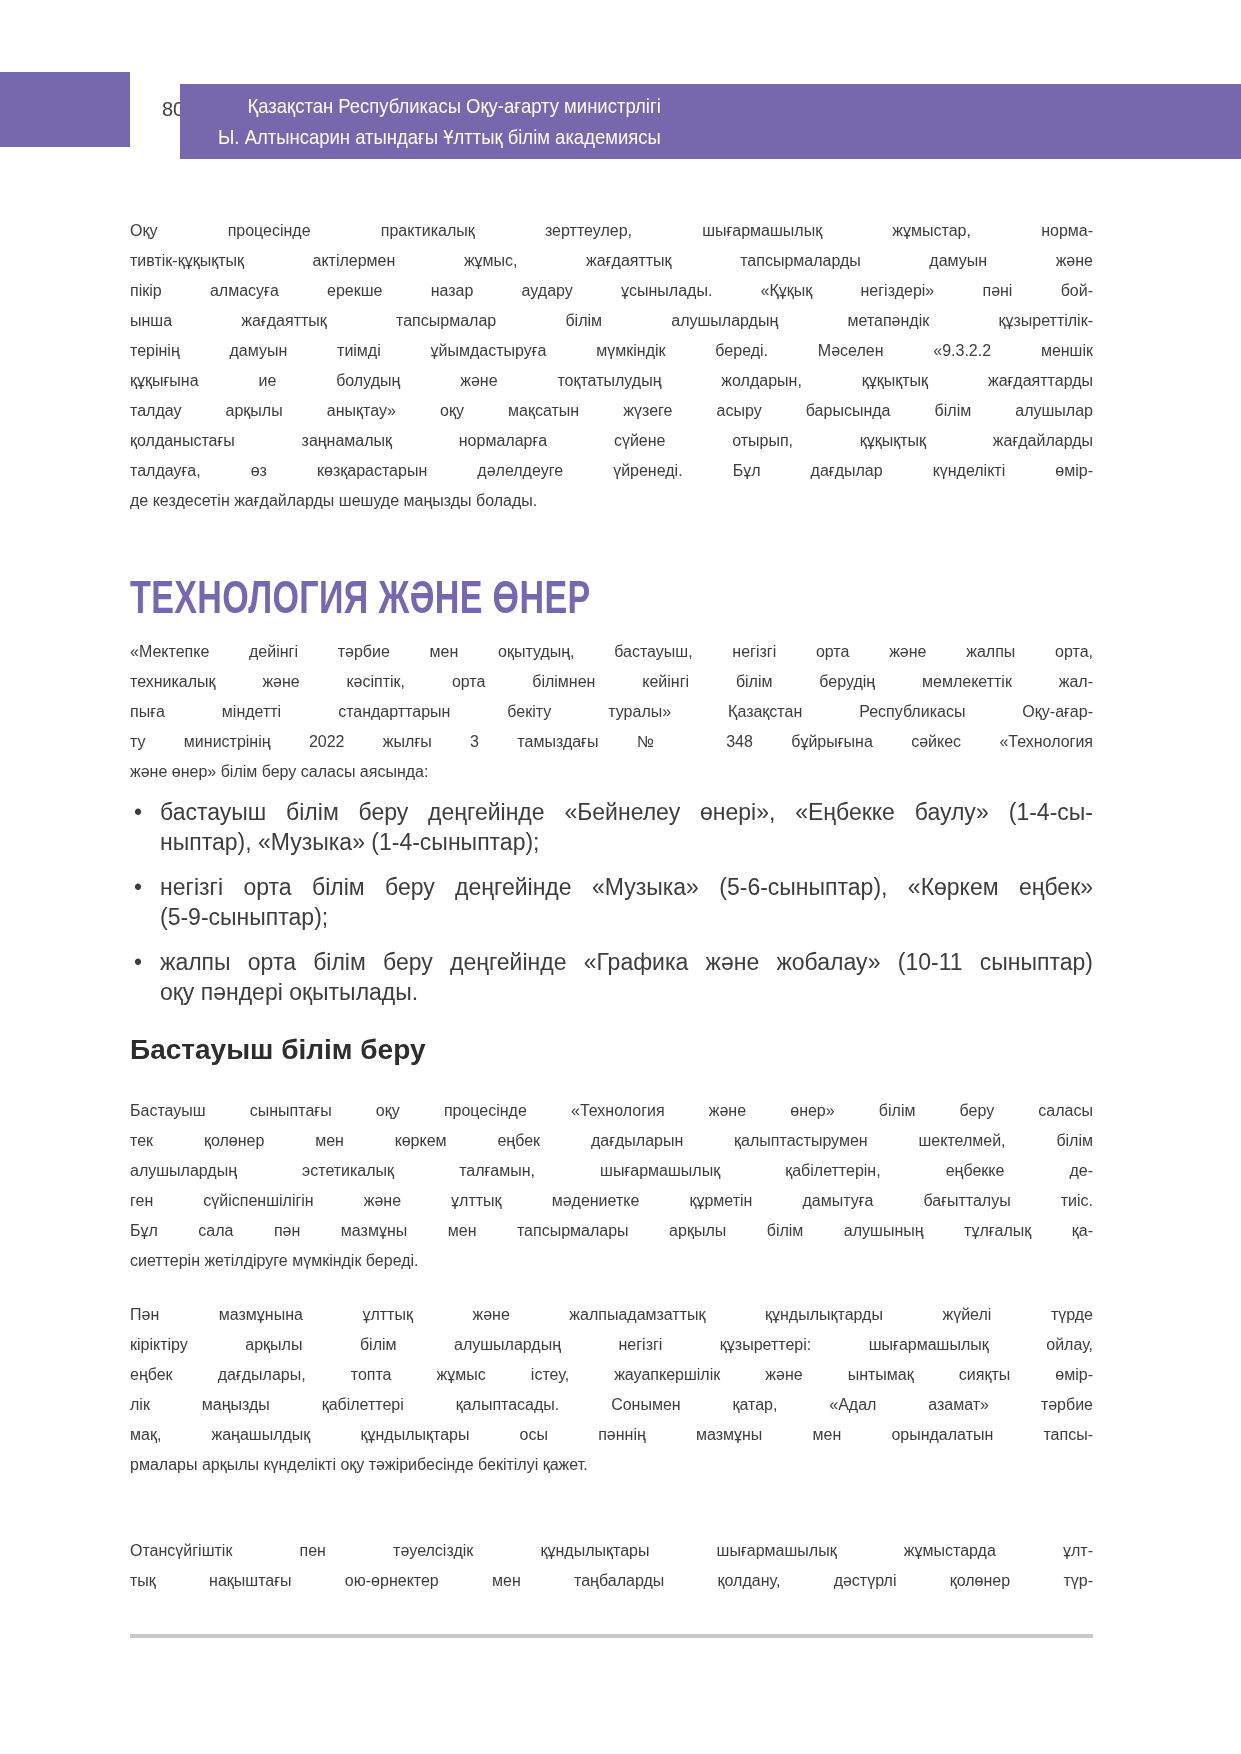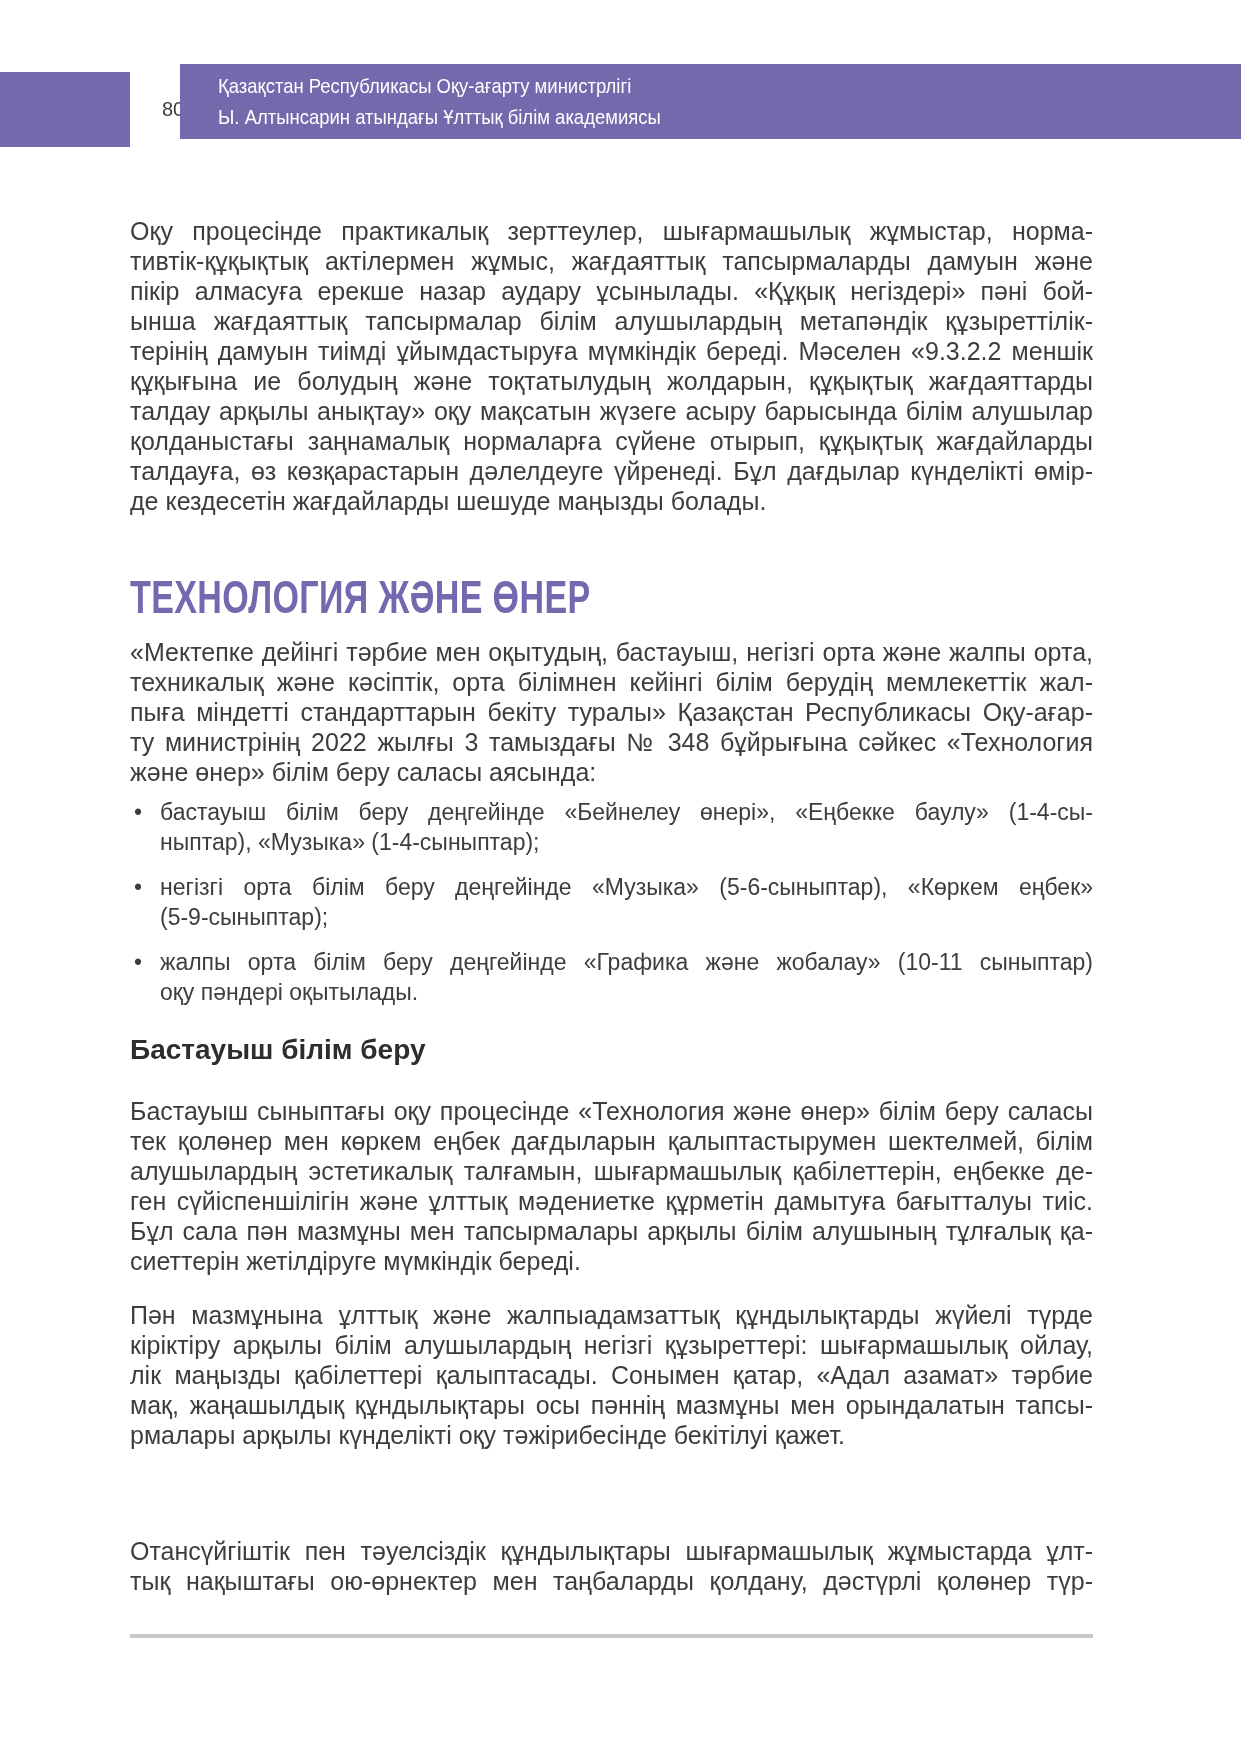--- a/index.html
+++ b/index.html
@@ -7,26 +7,26 @@
     position:relative; width:1241px; height:1754px; background:#ffffff;
     font-family:"Liberation Sans","DejaVu Sans",sans-serif;
     color:var(--body-text,#3d3d3d); overflow:hidden;
   }
 
   
   .hdr-left  { position:absolute; left:0; top:72px; width:130px; height:75px; background:var(--band-purple,#7568ac); }
   .hdr-num   { position:absolute; left:148px; top:72px; width:50px; height:75px;
                display:flex; align-items:center; justify-content:center;
                font-size:20px; color:#3f3f3f; }
-  .hdr-band  { position:absolute; left:180px; top:64px; width:1061px; height:75px; background:var(--band-purple,#7568ac); }
+  .hdr-band  { position:absolute; left:180px; top:84px; width:1061px; height:75px; background:var(--band-purple,#7568ac);text-align:right; }
   .hdr-band-inner { position:absolute; left:38px; top:6px; color:#ffffff; font-size:21px; line-height:31px;
                transform:scaleX(0.88); transform-origin:0 0; white-space:nowrap; }
 
   
-  .col  { position:absolute; left:130px; width:963px; font-size:25px; line-height:30px; }
+  .col  { position:absolute; left:130px; width:963px; font-size:16px; line-height:30px; }
   .ln   { text-align:justify; text-align-last:justify; }
   .ln.last { text-align-last:left; }
 
   .section-heading {
     position:absolute; left:130px; top:570px; margin:0;
     font-size:46px; font-weight:bold; letter-spacing:0.5px;
     color:var(--heading-purple,#7568ae);
     transform:scaleX(0.74); transform-origin:0 0; white-space:nowrap;
   }
 
@@ -110,20 +110,21 @@
     <div class="ln">тек қолөнер мен көркем еңбек дағдыларын қалыптастырумен шектелмей, білім</div>
     <div class="ln">алушылардың эстетикалық талғамын, шығармашылық қабілеттерін, еңбекке де-</div>
     <div class="ln">ген сүйіспеншілігін және ұлттық мәдениетке құрметін дамытуға бағытталуы тиіс.</div>
     <div class="ln">Бұл сала пән мазмұны мен тапсырмалары арқылы білім алушының тұлғалық қа-</div>
     <div class="ln last">сиеттерін жетілдіруге мүмкіндік береді.</div>
   </div>
 
   <div class="col" style="top:1300px">
     <div class="ln">Пән мазмұнына ұлттық және жалпыадамзаттық құндылықтарды жүйелі түрде</div>
     <div class="ln">кіріктіру арқылы білім алушылардың негізгі құзыреттері: шығармашылық ойлау,</div>
+    <div class="ln">еңбек дағдылары, топта жұмыс істеу, жауапкершілік және ынтымақ сияқты өмір-</div>
     <div class="ln">лік маңызды қабілеттері қалыптасады. Сонымен қатар, «Адал азамат» тәрбие</div>
     <div class="ln">мақ, жаңашылдық құндылықтары осы пәннің мазмұны мен орындалатын тапсы-</div>
     <div class="ln last">рмалары арқылы күнделікті оқу тәжірибесінде бекітілуі қажет.</div>
   </div>
 
   <div class="col" style="top:1536px">
     <div class="ln">Отансүйгіштік пен тәуелсіздік құндылықтары шығармашылық жұмыстарда ұлт-</div>
     <div class="ln">тық нақыштағы ою-өрнектер мен таңбаларды қолдану, дәстүрлі қолөнер түр-</div>
   </div>
 

